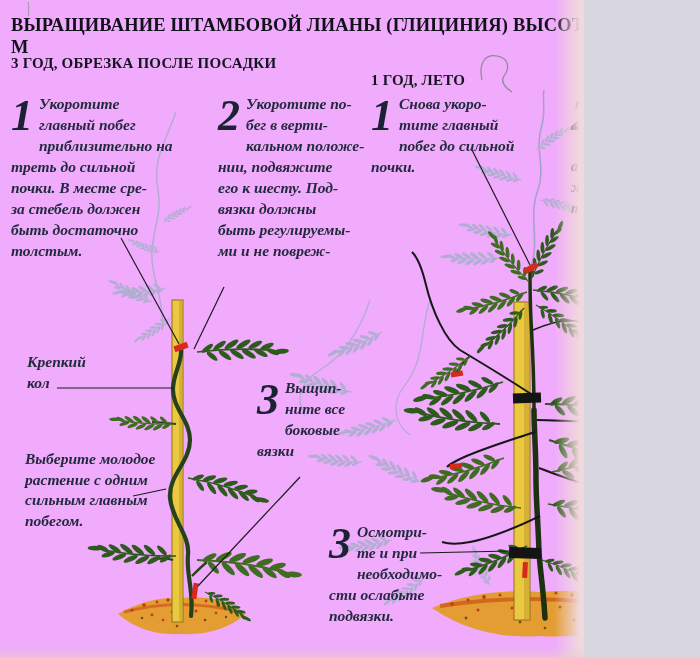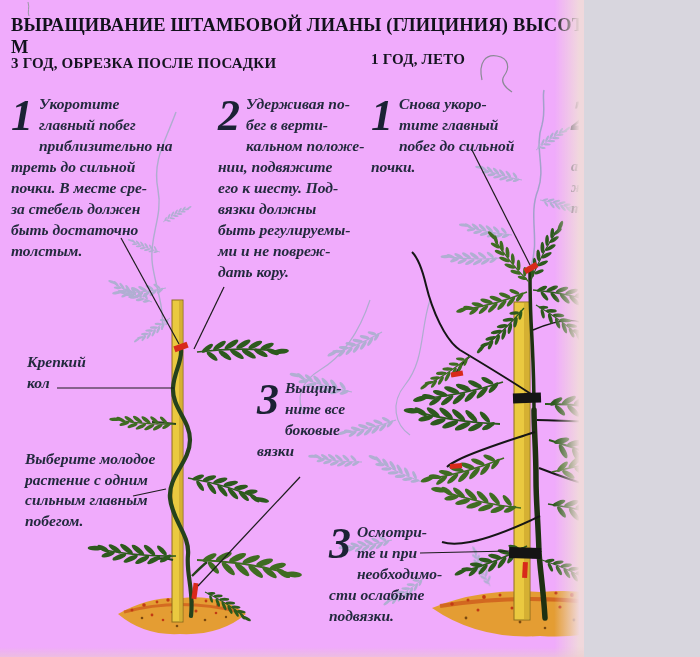--- a/index.html
+++ b/index.html
@@ -26,21 +26,21 @@
   .title{
     position:absolute;left:11px;top:14px;width:660px;margin:0;
     font-size:19px;font-weight:bold;color:#12121c;letter-spacing:.2px;
     z-index:2;transform:scaleX(.97);transform-origin:left;
   }
   .heading{
     position:absolute;font-size:15px;font-weight:bold;color:#14141f;
     letter-spacing:.2px;z-index:2;
   }
   .hl{left:11px;top:55px;}
-  .hr{left:371px;top:51px;}
+  .hr{left:371px;top:72px;}
   .step,.plabel{position:absolute;z-index:2;}
   .step{font-style:italic;font-weight:bold;font-size:15.5px;line-height:21px;color:#232a3e;}
   .step .num{
     float:left;font-style:italic;font-weight:bold;
     font-size:44px;line-height:40px;margin:3px 6px 0 0;color:#1b2234;
   }
   .tline{white-space:nowrap;}
   .s1l{left:11px;top:93px;width:172px;}
   .s2l{left:218px;top:93px;width:150px;}
   .s3l{left:257px;top:377px;width:110px;}
@@ -279,29 +279,28 @@
         <div class="tline">почки. В месте сре-</div>
         <div class="tline">за стебель должен</div>
         <div class="tline">быть достаточно</div>
         <div class="tline">толстым.</div>
       </div>
   </div>
 
   <div class="step s2l">
     <span class="num">2</span>
     <div>
-        <div class="tline">Удерживая по-</div>
+        <div class="tline">Укоротите по-</div>
         <div class="tline">бег в верти-</div>
         <div class="tline">кальном положе-</div>
         <div class="tline">нии, подвяжите</div>
         <div class="tline">его к шесту. Под-</div>
         <div class="tline">вязки должны</div>
         <div class="tline">быть регулируемы-</div>
         <div class="tline">ми и не повреж-</div>
-        <div class="tline">дать кору.</div>
       </div>
   </div>
 
   <div class="step s3l">
     <span class="num">3</span>
     <div>
         <div class="tline">Выщип-</div>
         <div class="tline">ните все</div>
         <div class="tline">боковые</div>
         <div class="tline">вязки</div>

